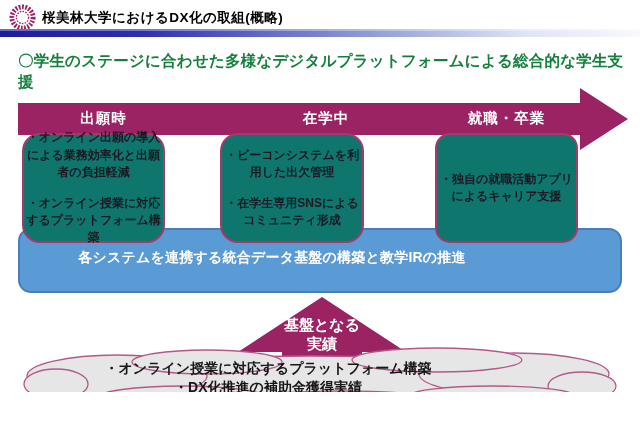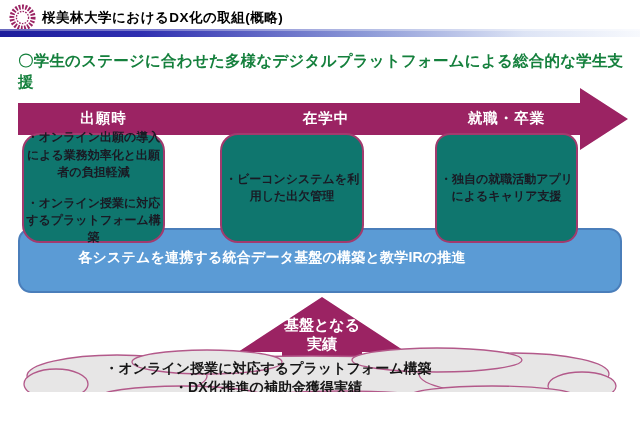--- a/index.html
+++ b/index.html
@@ -88,20 +88,21 @@
   <div class="stage-label s1">出願時</div>
   <div class="stage-label s2">在学中</div>
   <div class="stage-label s3">就職・卒業</div>
 
   <div class="stage-box b1">
     <div>・オンライン出願の導入による業務効率化と出願者の負担軽減</div>
     <div>・オンライン授業に対応するプラットフォーム構築</div>
   </div>
   <div class="stage-box b2">
     <div>・ビーコンシステムを利用した出欠管理</div>
+    <div>・在学生専用SNSによるコミュニティ形成</div>
   </div>
   <div class="stage-box b3">
     <div>・独自の就職活動アプリによるキャリア支援</div>
   </div>
 
   <div class="foundation"></div>
   <div class="foundation-text">各システムを連携する統合データ基盤の構築と教学IRの推進</div>
 
   <div class="up-arrow"></div>
   <div class="up-arrow-text">

